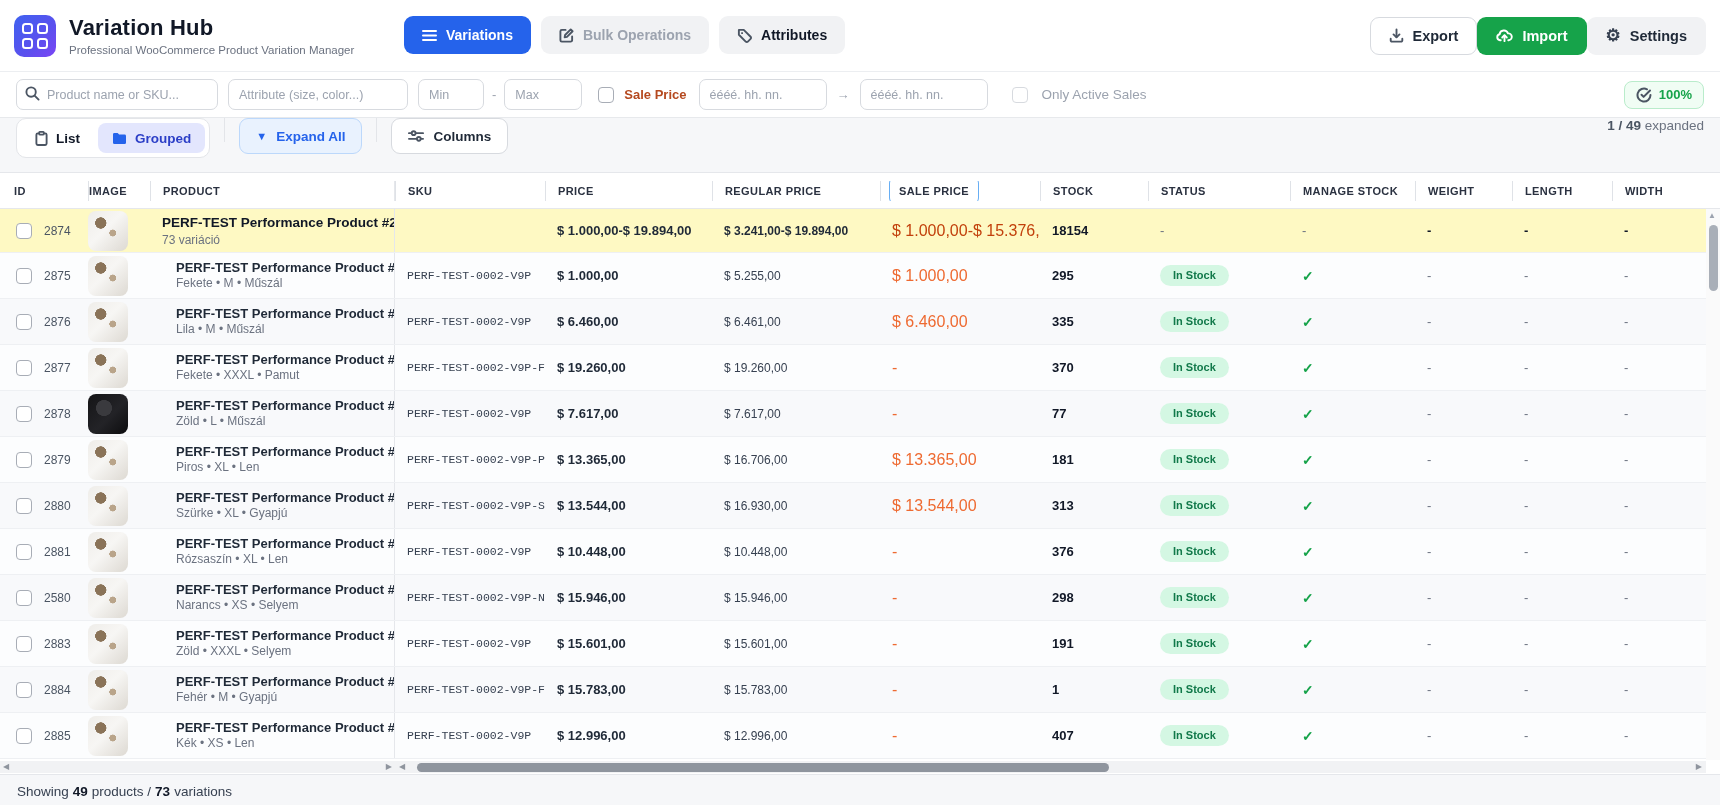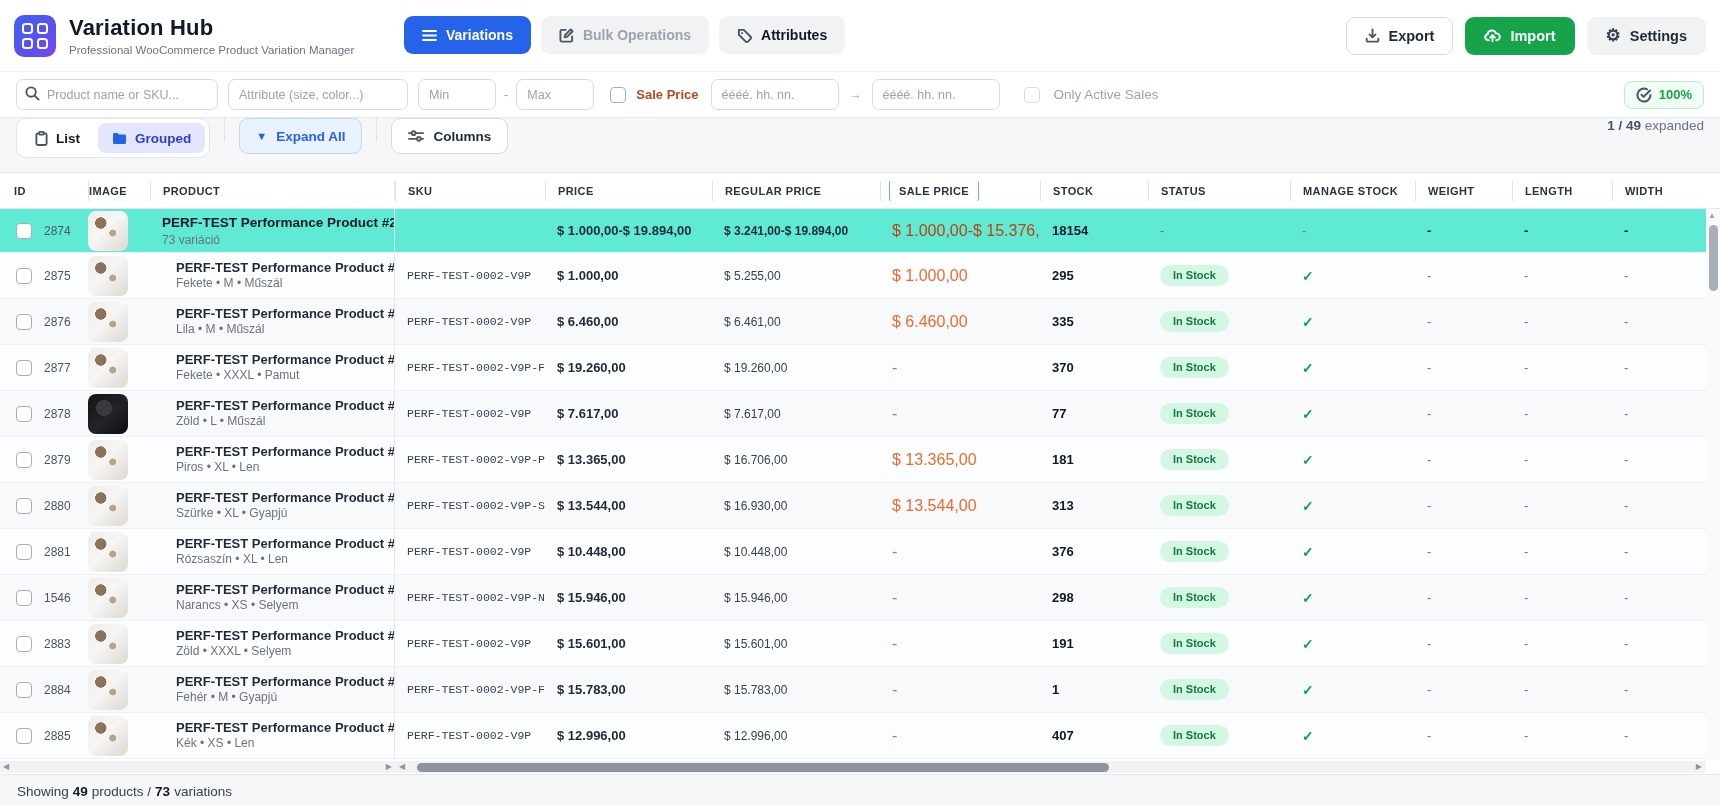--- a/index.html
+++ b/index.html
@@ -19,41 +19,41 @@
   .title-block .app-subtitle { font-size:11.5px; color:#6b7280; margin-top:3px; }
 
   .tab-group { position:absolute; left:404px; top:16px; display:flex; gap:10px; }
   .tab { height:38px; border:none; border-radius:9px; padding:0 18px; font-size:14px;
     display:flex; align-items:center; gap:9px; cursor:pointer;
     background:#f1f2f4; color:#111827; font-weight:700; font-family:inherit; }
   .tab.active { background:#2563eb; color:#fff; }
   .tab.disabled { color:#9ca3af; }
   .tab svg { display:block; }
 
-  .header-actions { margin-left:auto; display:flex; gap:12px; }
+  .header-actions { margin-left:auto; display:flex; }
   .hbtn { height:38px; border-radius:9px; padding:0 18px; font-size:14.5px; font-weight:700;
     display:flex; align-items:center; gap:9px; cursor:pointer; font-family:inherit;
     border:1px solid transparent; }
   .hbtn.export { background:#fff; border-color:#d7dadf; color:#1f2937; }
   .hbtn.import { background:#16a34a; color:#fff; }
   .hbtn.settings { background:#f1f2f4; color:#1f2937; }
   .gear-glyph { font-size:17px; line-height:1; color:#4b5563; }
   .hbtn.settings .gear-glyph { color:#374151; }
 
   
   .filter-bar { height:46px; background:#fff; border-bottom:1px solid #e7e9ec;
     display:flex; align-items:center; padding:0 16px; gap:10px; }
   .finput { height:31px; border:1px solid #d7dadf; border-radius:7px; background:#fff;
     font-size:12.5px; color:#374151; padding:0 10px; font-family:inherit; }
   .finput::placeholder { color:#9ca3af; }
   .search-wrap { position:relative; }
   .search-wrap input { width:202px; padding-left:30px; }
   .search-wrap .mag { position:absolute; left:9px; top:7px; }
   .attr-input { width:180px; }
-  .min-input { width:78px; }
+  .min-input { width:66px; }
   .max-input { width:78px; }
   .dash-sep { color:#9ca3af; font-size:13px; margin:0 -2px; }
   .cb { width:16px; height:16px; border:1.6px solid #a8adb6; border-radius:4px; background:#fff;
     display:inline-block; flex:none; }
   .sale-price-label { color:#b5491f; font-weight:700; font-size:13px; margin-right:2px; }
   .date-input { width:128px; color:#9ca3af; }
   .arrow-sep { color:#9ca3af; font-size:13px; }
   .only-active-label { color:#9ca3af; font-size:13.5px; margin-left:4px; }
   .sync-badge { margin-left:auto; height:28px; border:1px solid #b9eccb; background:#f0fdf4;
     color:#16a34a; font-weight:700; font-size:13px; border-radius:8px;
@@ -84,21 +84,21 @@
     padding-left:12px; display:flex; align-items:center; height:20px; cursor:pointer;
     white-space:nowrap; overflow:hidden; }
   .th + .th { border-left:1px solid #dfe2e7; }
   .th-sale-box { border:1px solid #67aef4; border-radius:6px; height:27px; display:flex;
     align-items:center; padding:0 9px; margin-left:-4px; background:#fff; }
 
   .tbody { position:relative; height:551px; overflow:hidden; }
   .tr { display:flex; align-items:center; height:46px; border-bottom:1px solid #eef0f3;
     background:#fcfdfe; }
   .tr:nth-child(odd) { background:#f8f9fb; }
-  .tr.group { height:44px; background:#5eead4; }
+  .tr.group { height:44px; background:#fef9c3; }
 
   .c { padding-left:12px; white-space:nowrap; overflow:hidden; height:100%;
     display:flex; flex-direction:column; justify-content:center; align-items:flex-start; }
   .col-cb     { width:44px;  padding-left:16px; }
   .col-id     { width:44px;  padding-left:0; }
   .col-img    { width:62px;  padding-left:0; }
   .col-prod   { width:245px; border-right:1px solid #e5e7eb; }
   .col-sku    { width:150px; }
   .col-price  { width:167px; }
   .col-reg    { width:168px; }
@@ -697,21 +697,21 @@
     <div class="c col-width">
           <span class="dash">-</span>
         </div>
   </div>
 
   <div class="tr">
     <div class="c col-cb">
           <span class="cb"></span>
         </div>
     <div class="c col-id">
-          <span class="id-txt">1546</span>
+          <span class="id-txt">2580</span>
         </div>
     <div class="c col-img">
           <div class="thumb thumb-light"></div>
         </div>
     <div class="c col-prod">
       <div class="pname">PERF-TEST Performance Product #2</div>
       <div class="pattrs">Narancs • XS • Selyem</div>
     </div>
     <div class="c col-sku">
           <span class="sku-txt">PERF-TEST-0002-V9P-NA</span>

